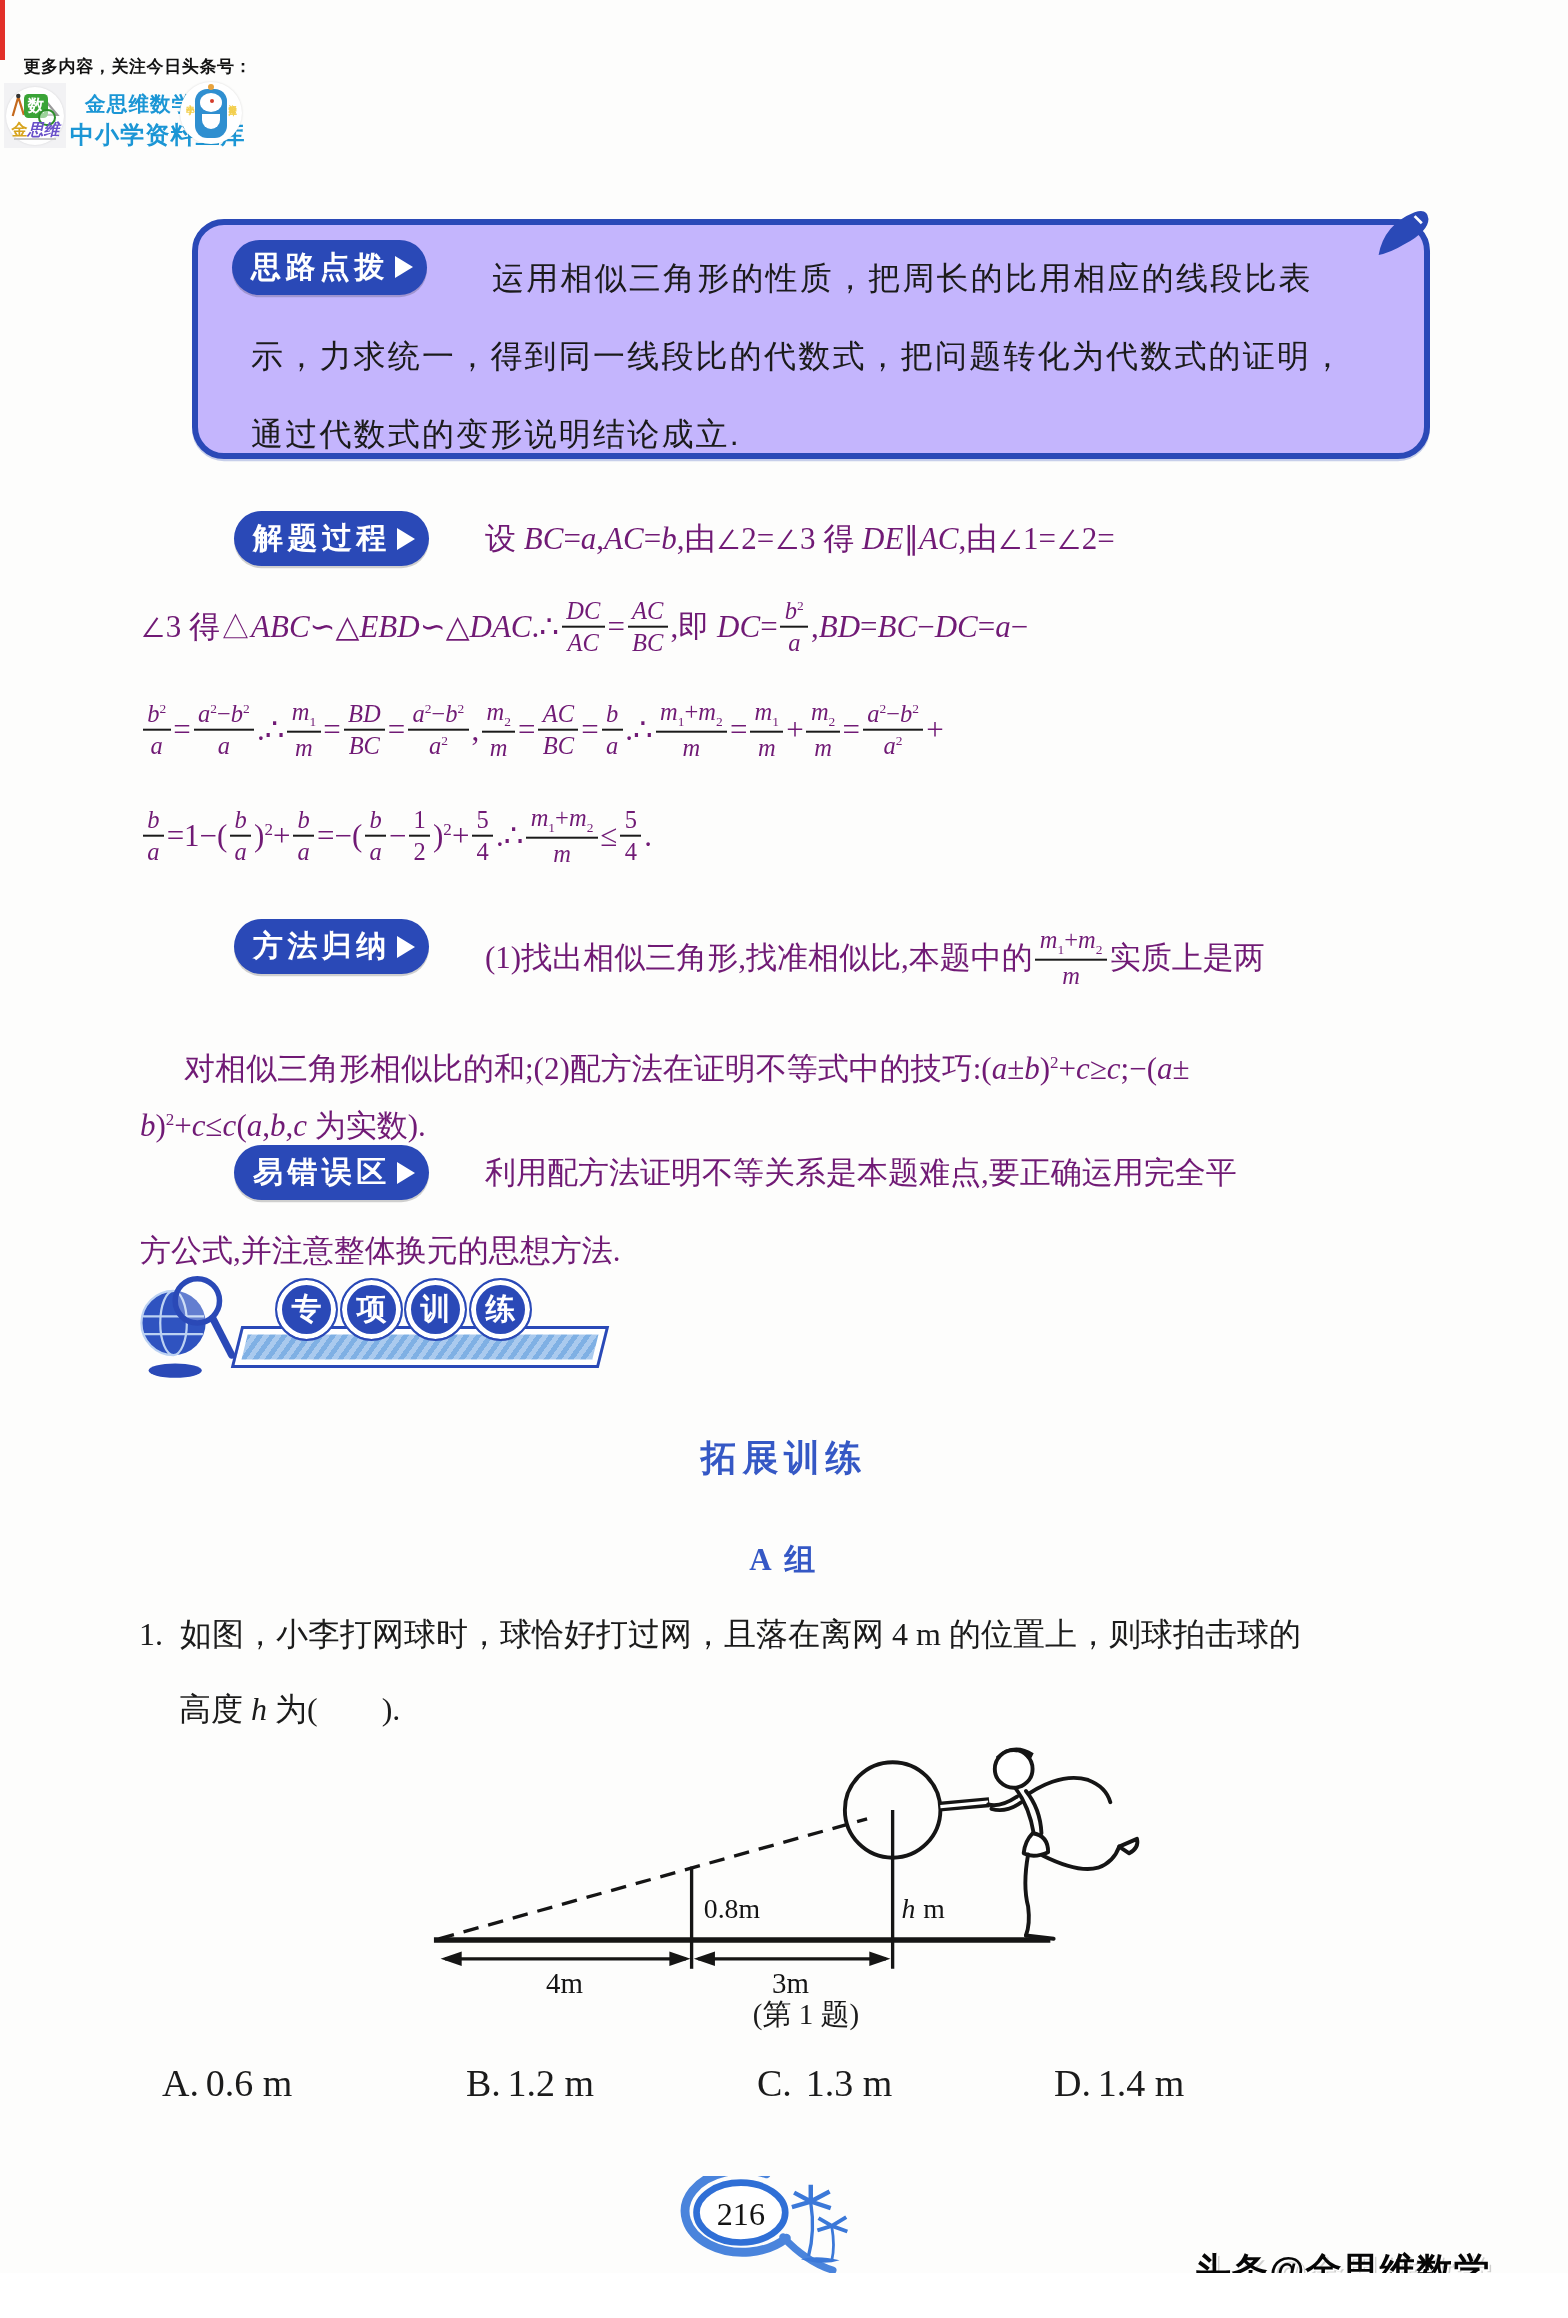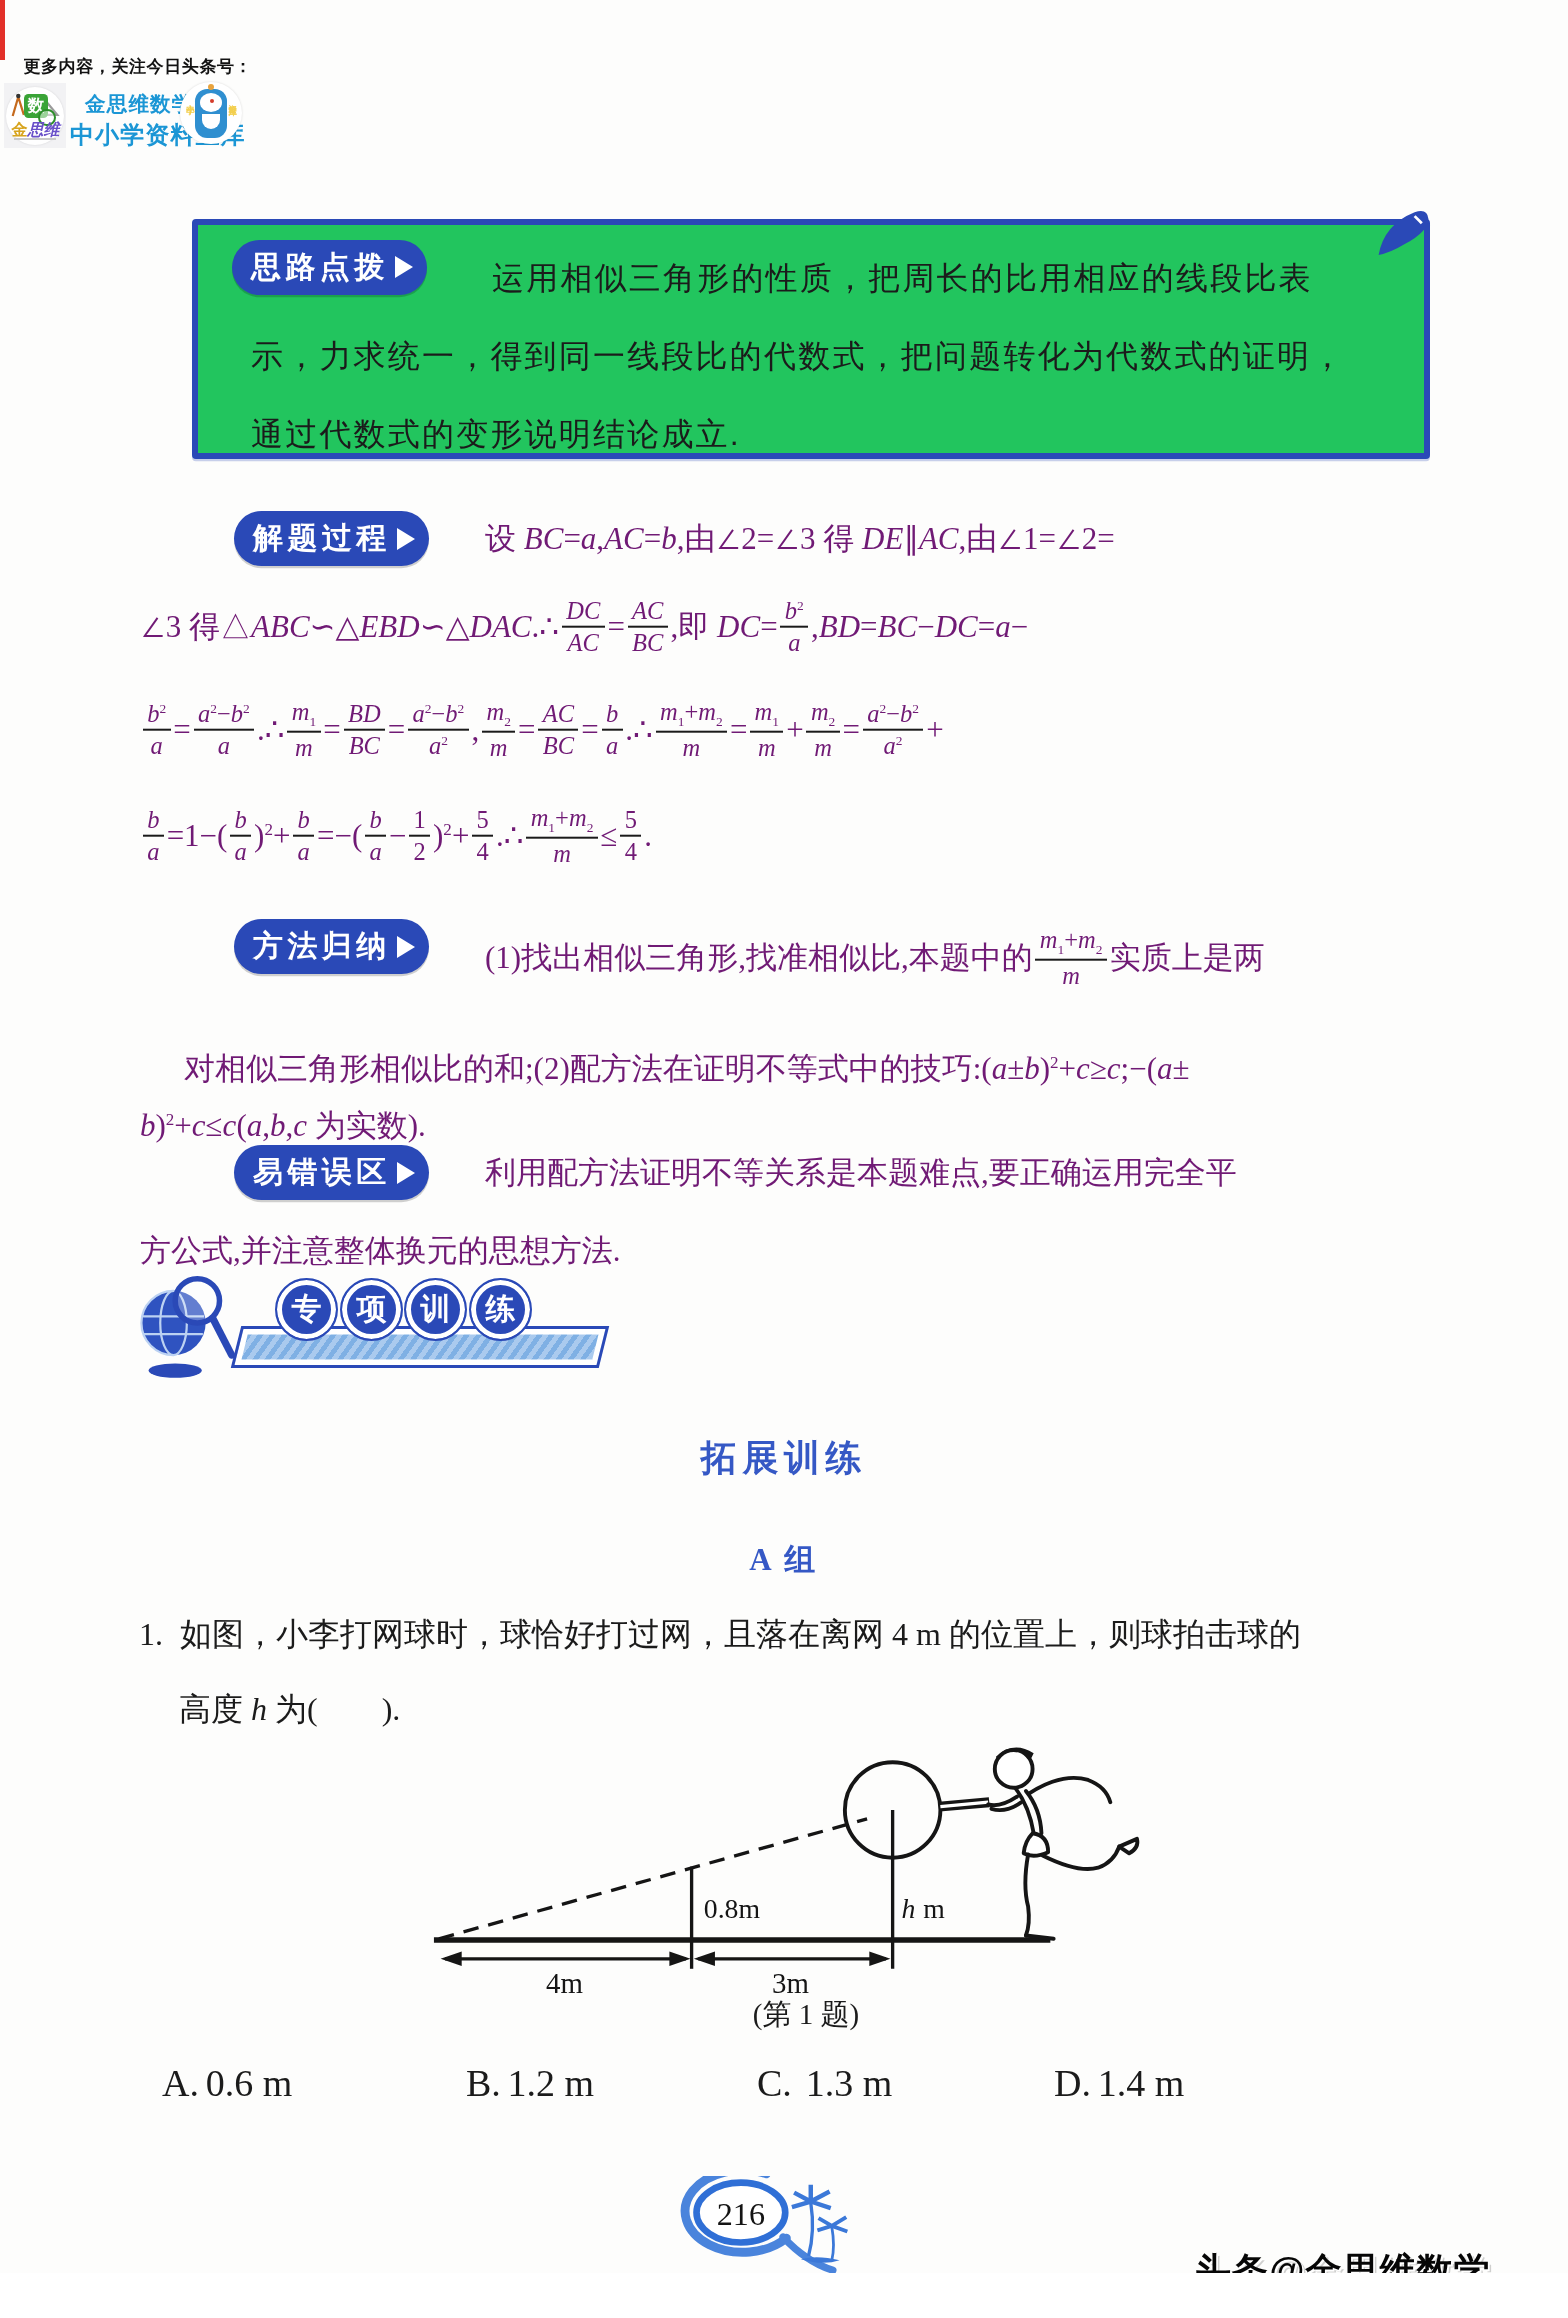--- a/index.html
+++ b/index.html
@@ -24,21 +24,21 @@
   .dorabody{position:absolute;left:15px;top:6.7px;width:32px;height:49px;background:#2f8fd0;border-radius:12.2px;}
   .doraface{position:absolute;left:20px;top:11px;width:22px;height:19px;background:#fff;border-radius:50%;}
   .doranose{position:absolute;left:29.5px;top:16.7px;width:4.4px;height:4.4px;background:#d43c2a;border-radius:50%;}
   .doramouth{position:absolute;left:22px;top:32px;width:18px;height:14.5px;background:#fff;border-radius:0 0 22px 22px;}
   .doraball{position:absolute;left:28px;top:2.2px;width:6.1px;height:6.1px;background:#e8a33d;border-radius:50%;}
   .vtext{position:absolute;top:14.5px;writing-mode:vertical-rl;font-size:8.3px;font-weight:bold;color:#f3cf4e;letter-spacing:1.1px;}
   .rededge{position:absolute;left:0;top:0;width:5px;height:60px;background:#e23028;}
 
   
   .tipbox{position:absolute;left:192px;top:219px;width:1226px;height:228px;border:6.1px solid #2a49b7;
-          border-radius:4px;background:#22c55e;box-shadow:0 2.2px 0 rgba(40,70,180,.25);}
+          border-radius:32px;background:#c4b5fd;box-shadow:0 2.2px 0 rgba(40,70,180,.25);}
   .tipline{position:absolute;font-size:32px;letter-spacing:2.2px;white-space:nowrap;}
 
   
   .pill{position:absolute;display:inline-flex;align-items:center;background:#2a49b7;color:#fff;
         font-size:30px;font-weight:bold;letter-spacing:4.4px;padding:7.2px 13.3px 7.2px 19px;
         border-radius:29px;box-shadow:0 2.2px 0 rgba(0,0,0,.18);}
   .pill .arr{width:0;height:0;border-left:18px solid #ffffff;border-top:11.7px solid transparent;
              border-bottom:11.7px solid transparent;margin-left:6.7px;}
 
   

